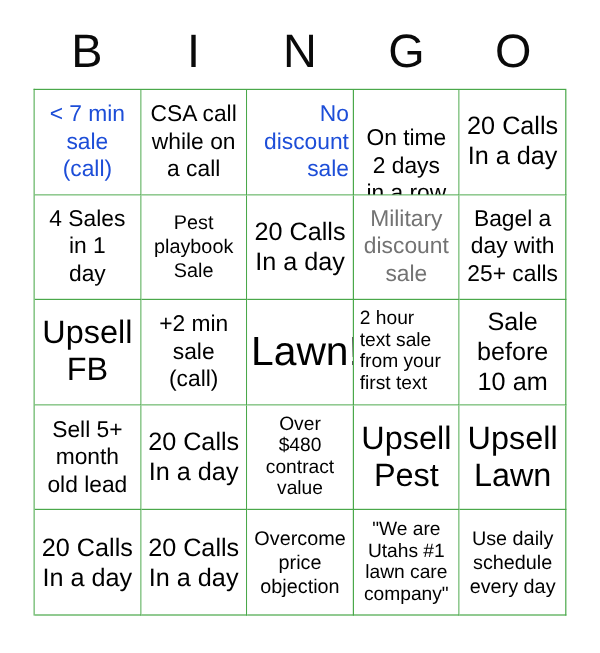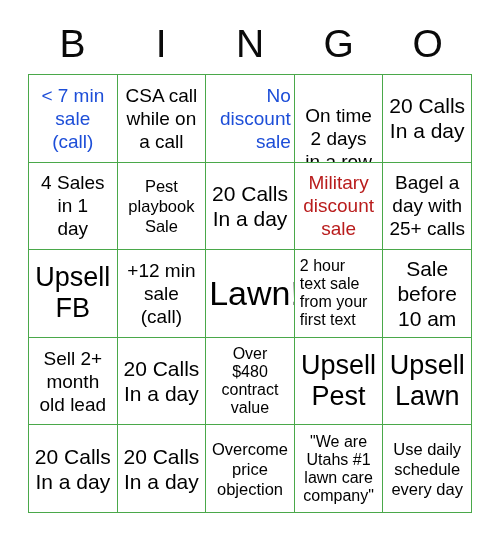--- a/index.html
+++ b/index.html
@@ -131,54 +131,54 @@
       <div class="cell" style="border-right-color: rgb(74, 168, 74); border-bottom-color: rgb(74, 168, 74);">
         <span class="cell-text sz-xs" style="color: rgb(0, 0, 0);">Pest
 playbook
 Sale</span>
       </div>
       <div class="cell" style="border-right-color: rgb(74, 168, 74); border-bottom-color: rgb(74, 168, 74);">
         <span class="cell-text sz-md" style="color: rgb(0, 0, 0);">20 Calls
 In a day</span>
       </div>
       <div class="cell" style="border-right-color: rgb(74, 168, 74); border-bottom-color: rgb(74, 168, 74);">
-        <span class="cell-text sz-sm" style="color: #b91c1c;">Military
+        <span class="cell-text sz-sm" style="color: #737373;">Military
 discount
 sale</span>
       </div>
       <div class="cell" style="border-right-color: rgb(74, 168, 74); border-bottom-color: rgb(74, 168, 74);">
         <span class="cell-text sz-sm" style="color: rgb(0, 0, 0);">Bagel a
 day with
 25+ calls</span>
       </div>
       <div class="cell" style="border-right-color: rgb(74, 168, 74); border-bottom-color: rgb(74, 168, 74);">
         <span class="cell-text sz-lg" style="color: rgb(0, 0, 0);">Upsell
 FB</span>
       </div>
       <div class="cell" style="border-right-color: rgb(74, 168, 74); border-bottom-color: rgb(74, 168, 74);">
-        <span class="cell-text sz-sm" style="color: rgb(0, 0, 0);">+12 min
+        <span class="cell-text sz-sm" style="color: rgb(0, 0, 0);">+2 min
 sale
 (call)</span>
       </div>
       <div class="cell" style="border-right-color: rgb(74, 168, 74); border-bottom-color: rgb(74, 168, 74);">
         <span class="cell-text sz-xl" style="color: rgb(0, 0, 0);">Lawn!</span>
       </div>
       <div class="cell" style="border-right-color: rgb(74, 168, 74); border-bottom-color: rgb(74, 168, 74);">
         <span class="cell-text sz-xxs align-left" style="color: rgb(0, 0, 0);">2 hour
 text sale
 from your
 first text</span>
       </div>
       <div class="cell" style="border-right-color: rgb(74, 168, 74); border-bottom-color: rgb(74, 168, 74);">
         <span class="cell-text sz-md" style="color: rgb(0, 0, 0);">Sale
 before
 10 am</span>
       </div>
       <div class="cell" style="border-right-color: rgb(74, 168, 74); border-bottom-color: rgb(74, 168, 74);">
-        <span class="cell-text sz-sm" style="color: rgb(0, 0, 0);">Sell 2+
+        <span class="cell-text sz-sm" style="color: rgb(0, 0, 0);">Sell 5+
 month
 old lead</span>
       </div>
       <div class="cell" style="border-right-color: rgb(74, 168, 74); border-bottom-color: rgb(74, 168, 74);">
         <span class="cell-text sz-md" style="color: rgb(0, 0, 0);">20 Calls
 In a day</span>
       </div>
       <div class="cell" style="border-right-color: rgb(74, 168, 74); border-bottom-color: rgb(74, 168, 74);">
         <span class="cell-text sz-xxs" style="color: rgb(0, 0, 0);">Over
 $480

